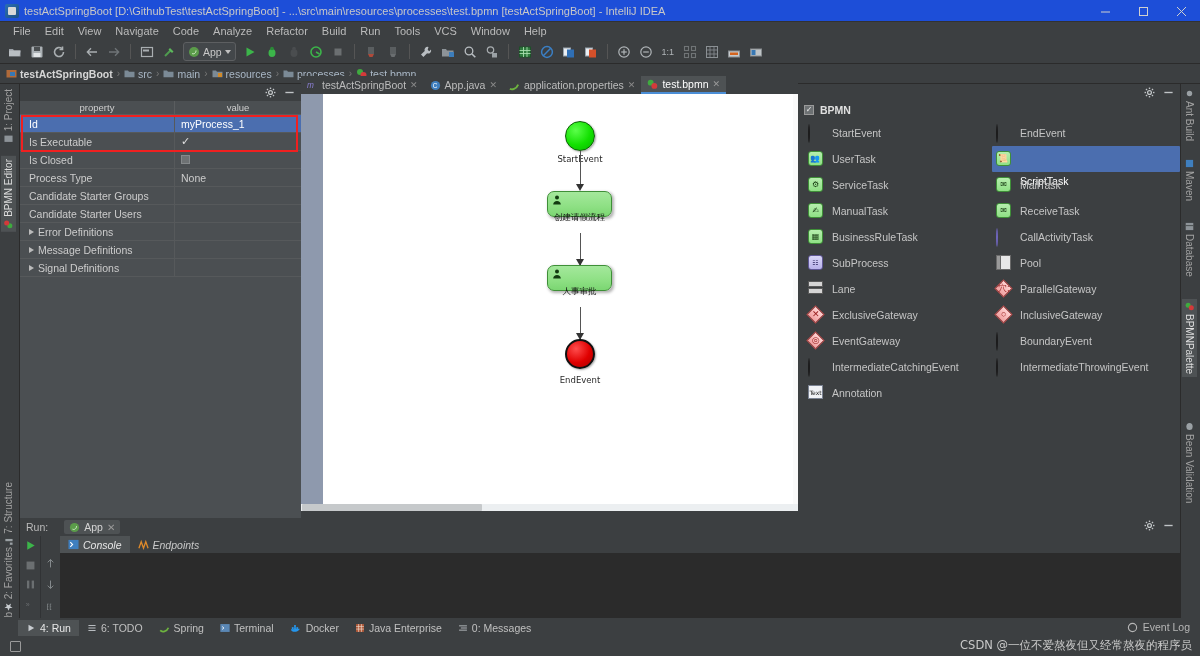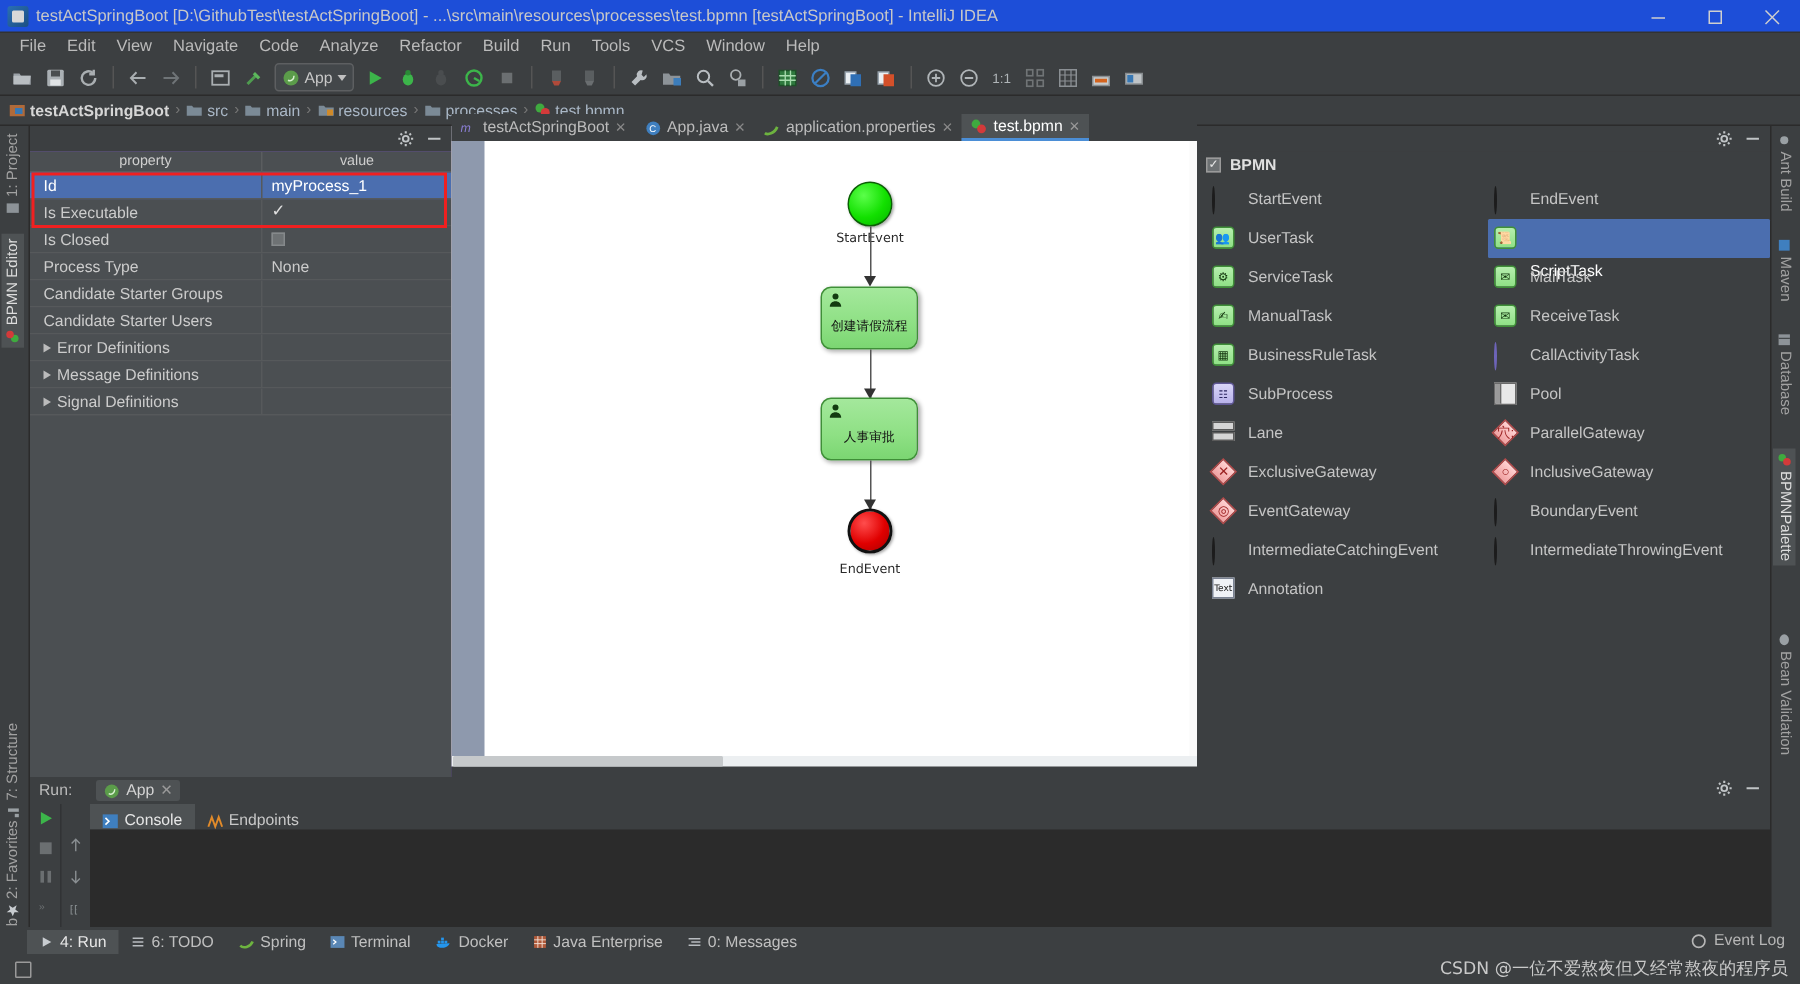--- a/index.html
+++ b/index.html
@@ -122,21 +122,21 @@
   .canvas-gutter { position: absolute; left: 0; top: 0; width: 22px; height: 420px; background: #8e99ad; }
   .canvas-rightedge { position: absolute; right: 0; top: 0; width: 5px; height: 420px; background: #fafafa; }
   .hscroll { position: absolute; left: 0; bottom: 7px; width: 497px; height: 7px; background: #eceff1; }
   .hscroll .thumb { position: absolute; left: 1px; top: 0; width: 180px; height: 7px; background: #c6c9cb; border-radius: 1px; }
 
   .node { position: absolute; }
   .ev-circle { border-radius: 50%; box-shadow: 1px 1px 2px rgba(0,0,0,0.35); }
   .ev-start { width: 30px; height: 30px; background: radial-gradient(circle at 35% 30%, #5bff4a 0%, #12e000 55%, #07b400 100%); border: 1.5px solid #0b5e05; }
   .ev-end { width: 30px; height: 30px; background: radial-gradient(circle at 35% 30%, #ff4d4d 0%, #e00000 55%, #a80000 100%); border: 2.5px solid #111; }
   .task {
-    width: 65px; height: 42px; border-radius: 7px;
+    width: 65px; height: 26px; border-radius: 7px;
     background: linear-gradient(180deg,#a4e89c 0%,#8ee084 60%,#7bd672 100%);
     border: 1.3px solid #3f8f38; box-shadow: 1.5px 1.5px 3px rgba(0,0,0,0.3);
     position: absolute;
   }
   .task .tlabel {
     position: absolute; left: 0; right: 0; top: 20px; text-align: center;
     font-size: 8.5px; color: #111; font-family: "DejaVu Sans", sans-serif;
   }
   .task .ticon {
     position: absolute; left: 4px; top: 3px; width: 10px; height: 10px;
@@ -215,21 +215,21 @@
     background: #4e5254; border-radius: 2px;
   }
   .run-x { color: #9a9a9a; font-size: 10px; }
   .run-head-ctrls { position: absolute; right: 6px; top: 2px; display: flex; gap: 8px; align-items: center; }
 
   .run-body { position: absolute; left: 0; top: 18px; width: 1160px; height: 120px; display: flex; }
   .run-gutter { width: 20px; background: #3c3f41; display: flex; flex-direction: column; align-items: center; padding-top: 3px; gap: 8px; }
   .run-gutter2 { width: 20px; background: #3c3f41; display: flex; flex-direction: column; align-items: center; padding-top: 22px; gap: 10px; border-left: 1px solid #313335; }
   .run-content { flex: 1; position: relative; }
   .run-subtabs { position: absolute; left: 0; top: 0; height: 17px; display: flex; }
-  .sub-tab { display: flex; align-items: flex-end; gap: 4px; padding: 0 8px; font-size: 10.5px; color: #c8c8c8; height: 17px; }
+  .sub-tab { display: flex; align-items: center; gap: 4px; padding: 0 8px; font-size: 10.5px; color: #c8c8c8; height: 17px; font-style: italic; }
   .sub-tab.active { background: #4e5254; color: #e6e6e6; }
   .console-area { position: absolute; left: 0; top: 17px; right: 0; bottom: 0; background: #2b2b2b; }
 
   
   .statusbar { position: absolute; left: 0; bottom: 0; width: 1200px; height: 38px; background: #3c3f41; }
   .status-tools { position: absolute; left: 18px; top: 2px; display: flex; align-items: center; gap: 0px; }
   .st-item { display: flex; align-items: center; gap: 4px; font-size: 10.5px; color: #c0c0c0; padding: 2px 8px; }
   .st-item.active { background: #4e5254; color: #e8e8e8; }
   .status-right { position: absolute; right: 10px; top: 3px; display: flex; align-items: center; gap: 5px; font-size: 10.5px; color: #b6b6b6; }
   .watermark {

